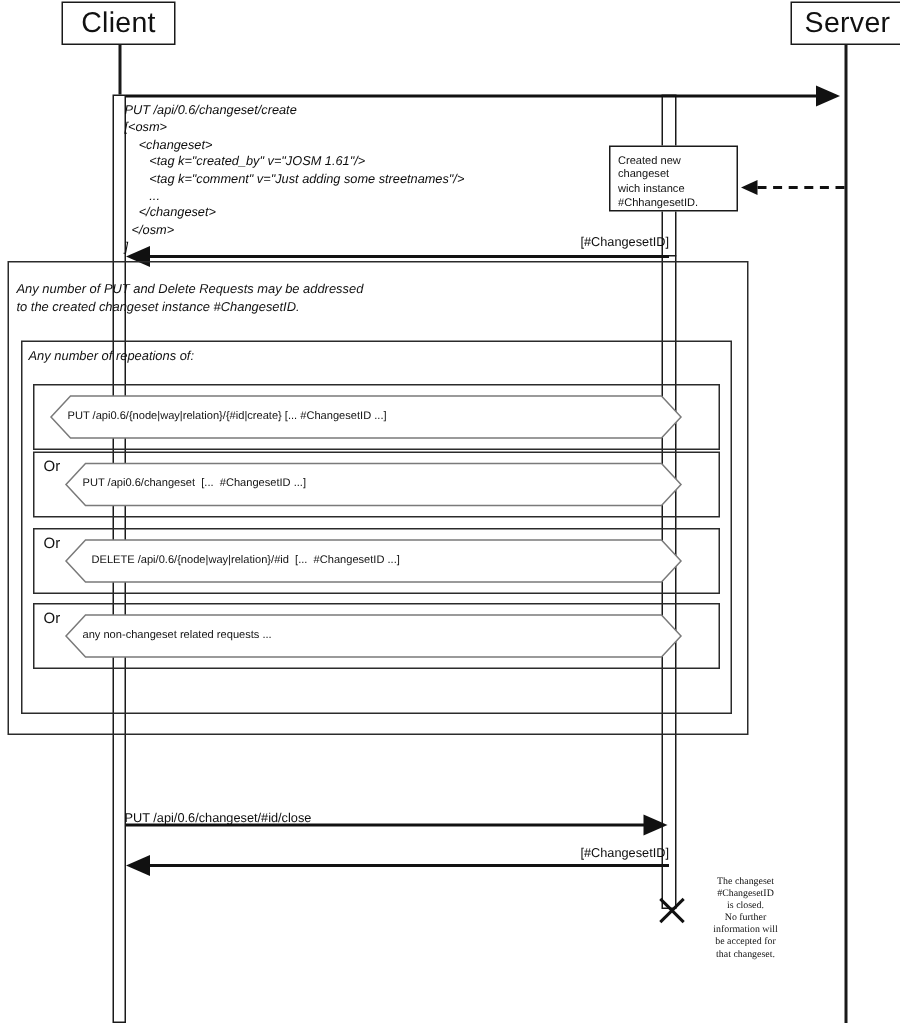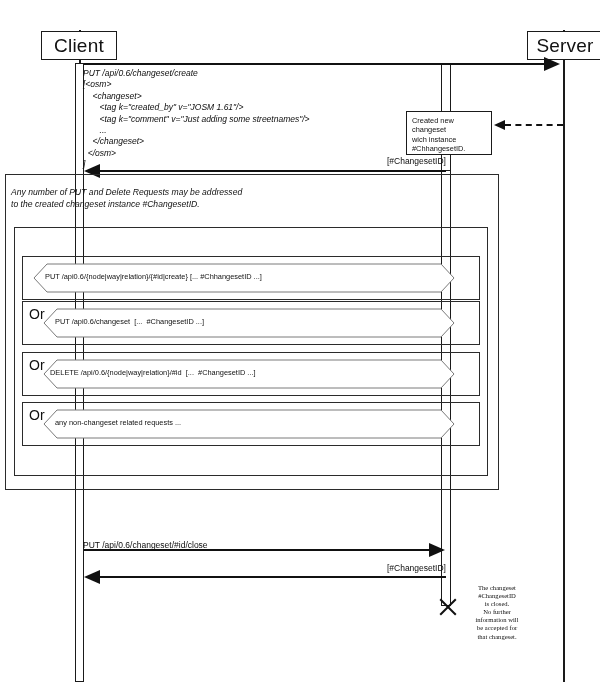--- a/index.html
+++ b/index.html
@@ -25,21 +25,20 @@
     position:absolute;
     box-sizing:border-box;
     border:1px solid #1a1a1a;
     background:#ffffff;
     display:flex;
     align-items:center;
     justify-content:center;
     font-size:19px;
     color:#111111;
     letter-spacing:.2px;
-    margin-top:30px;
   }
 
   
   .activation{
     position:absolute;
     box-sizing:border-box;
     border:1px solid #1a1a1a;
     background:#ffffff;
   }
 
@@ -87,21 +86,20 @@
   .note{
     position:absolute;
     box-sizing:border-box;
     border:1px solid #1a1a1a;
     background:#ffffff;
     font-size:7.4px;
     line-height:9.4px;
     padding:4px 5px;
     white-space:pre-line;
     color:#111111;
-    margin-top:14px;
   }
   .note-plain{
     position:absolute;
     font-family:"Liberation Serif", serif;
     font-size:6.6px;
     line-height:8.1px;
     white-space:pre-line;
     text-align:center;
     color:#111111;
   }
@@ -116,21 +114,21 @@
   .fragment-text{
     position:absolute;
     font-size:8.6px;
     line-height:12px;
     white-space:pre-line;
     color:#111111;
     font-style:italic;
   }
   .or-label{
     position:absolute;
-    font-size:14px;
+    font-size:10px;
     color:#111111;
   }
 
   
   .hexbox{
     position:absolute;
   }
   .hexbox svg{display:block;}
   .hex-label{
     position:absolute;
@@ -194,46 +192,47 @@
 
   <div class="msg-line" style="left:95px; top:170px; width:351px;"></div>
   <div class="arrow-left" style="left:84px; top:164px;"></div>
   <div class="msg-label right" style="left:246px; top:156px; width:200px;">[#ChangesetID]</div>
 
   <div class="fragment" style="left:5px; top:174px; width:494px; height:316px;"></div>
   <div class="fragment-text" style="left:11px; top:186px; width:470px;">Any number of PUT and Delete Requests may be addressed
 to the created changeset instance #ChangesetID.</div>
 
   <div class="fragment" style="left:14px; top:227px; width:474px; height:249px;"></div>
+  <div class="fragment-text" style="left:19px; top:231px; width:440px;">Any number of repeations of:</div>
 
   <div class="fragment" style="left:22px; top:256px; width:458px; height:44px;"></div>
   <div class="hexbox" style="left:33px; top:263px;">
     <svg width="422" height="30" viewBox="0 0 422 30">
       <polygon points="14,1 408,1 421,15 408,29 14,29 1,15" fill="#ffffff" stroke="#7a7a7a" stroke-width="1"></polygon>
     </svg>
   </div>
-  <div class="hex-label" style="left:45px; top:272px; width:400px;">PUT /api0.6/{node|way|relation}/{#id|create} [... #ChhangesetID ...]</div>
+  <div class="hex-label" style="left:45px; top:272px; width:400px;">PUT /api0.6/{node|way|relation}/{#id|create} [... #ChangesetID ...]</div>
 
   <div class="fragment" style="left:22px; top:301px; width:458px; height:44px;"></div>
   <div class="or-label" style="left:29px; top:306px;">Or</div>
   <div class="hexbox" style="left:43px; top:308px;">
     <svg width="412" height="30" viewBox="0 0 412 30">
       <polygon points="14,1 398,1 411,15 398,29 14,29 1,15" fill="#ffffff" stroke="#7a7a7a" stroke-width="1"></polygon>
     </svg>
   </div>
   <div class="hex-label" style="left:55px; top:317px; width:390px;">PUT /api0.6/changeset  [...  #ChangesetID ...]</div>
 
   <div class="fragment" style="left:22px; top:352px; width:458px; height:44px;"></div>
   <div class="or-label" style="left:29px; top:357px;">Or</div>
   <div class="hexbox" style="left:43px; top:359px;">
     <svg width="412" height="30" viewBox="0 0 412 30">
       <polygon points="14,1 398,1 411,15 398,29 14,29 1,15" fill="#ffffff" stroke="#7a7a7a" stroke-width="1"></polygon>
     </svg>
   </div>
-  <div class="hex-label" style="left:50px; top:368px; width:390px;">DELETE /api/0.6/{node|way|relation}/#id  [...  #ChangesetID ...]</div>
+  <div class="hex-label" style="left:61px; top:368px; width:390px;">DELETE /api/0.6/{node|way|relation}/#id  [...  #ChangesetID ...]</div>
 
   <div class="fragment" style="left:22px; top:402px; width:458px; height:44px;"></div>
   <div class="or-label" style="left:29px; top:407px;">Or</div>
   <div class="hexbox" style="left:43px; top:409px;">
     <svg width="412" height="30" viewBox="0 0 412 30">
       <polygon points="14,1 398,1 411,15 398,29 14,29 1,15" fill="#ffffff" stroke="#7a7a7a" stroke-width="1"></polygon>
     </svg>
   </div>
   <div class="hex-label" style="left:55px; top:418px; width:390px;">any non-changeset related requests ...</div>
 

